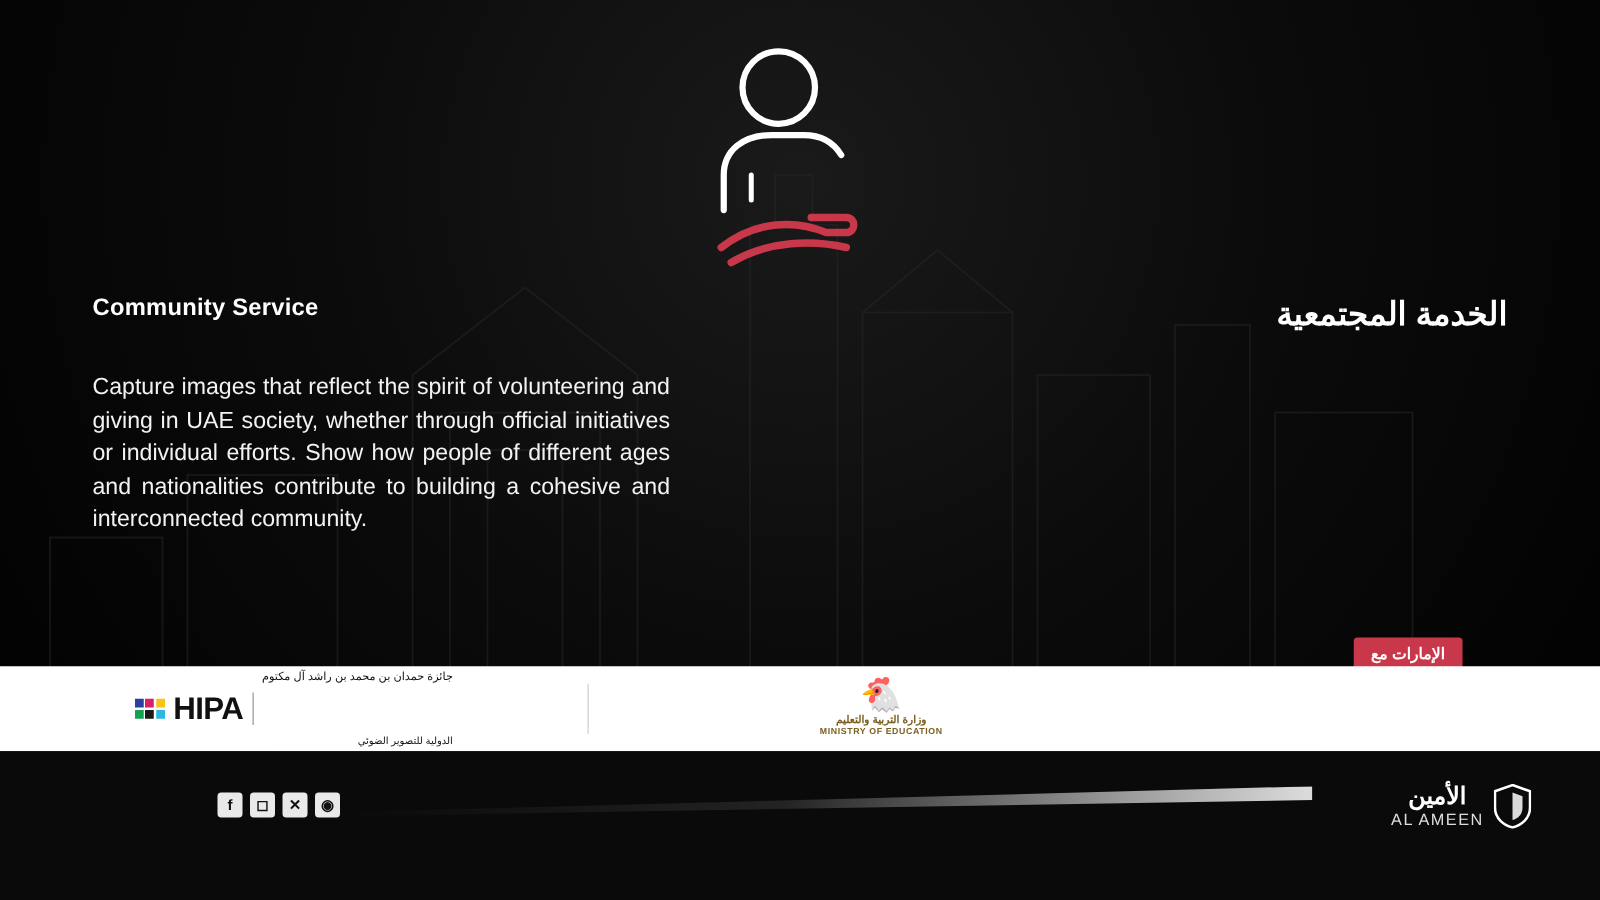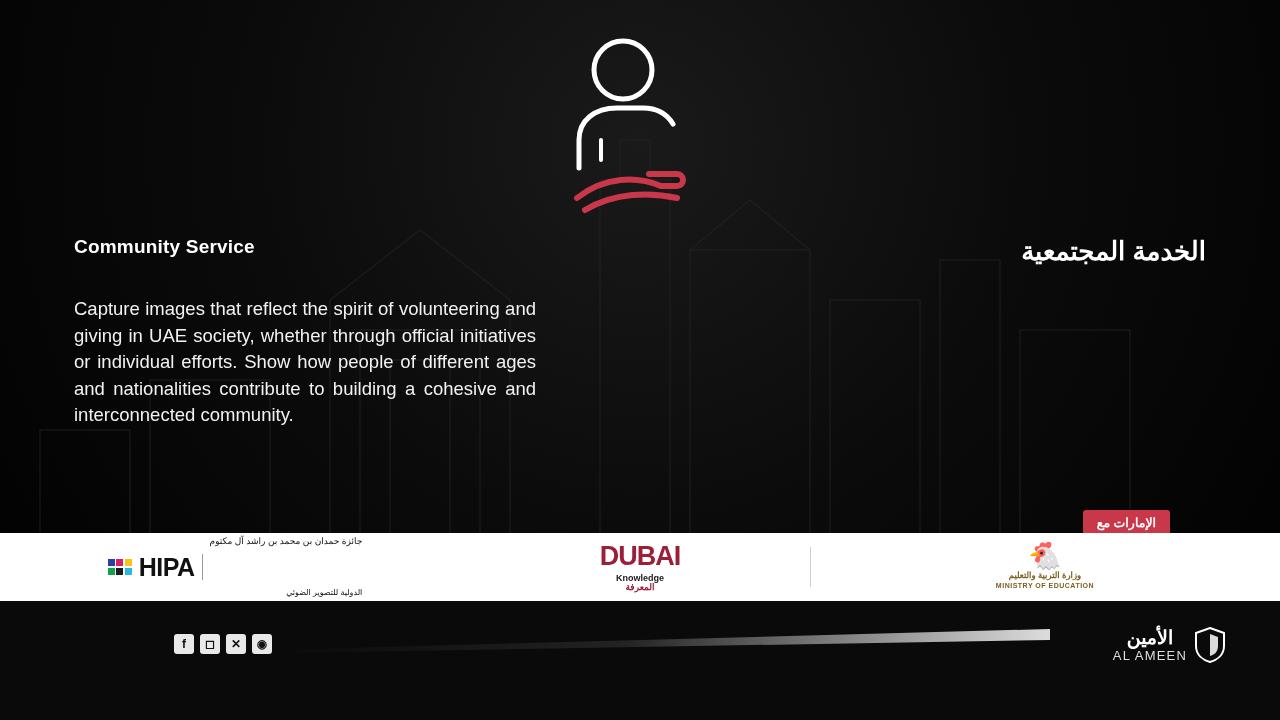--- a/index.html
+++ b/index.html
@@ -296,27 +296,20 @@
         </div>
         <div class="hipa-word">HIPA</div>
         <div class="hipa-rule"></div>
         <div class="hipa-ar">
           <div class="l1">جائزة حمدان بن محمد بن راشد آل مكتوم</div>
           <div class="l2">الدولية للتصوير الضوئي</div>
         </div>
       </div>
     </div>
 
-    <div class="partner p2">
-      <div class="dubai">
-        <div class="mark">DUBAI</div>
-        <div class="sub-en">Knowledge</div>
-        <div class="sub-ar">المعرفة</div>
-      </div>
-    </div>
 
     <div class="partner p3">
       <div class="moe">
         <div class="crest">🐔</div>
         <div class="ar">وزارة التربية والتعليم</div>
         <div class="en">MINISTRY OF EDUCATION</div>
       </div>
     </div>
 
   </div>

